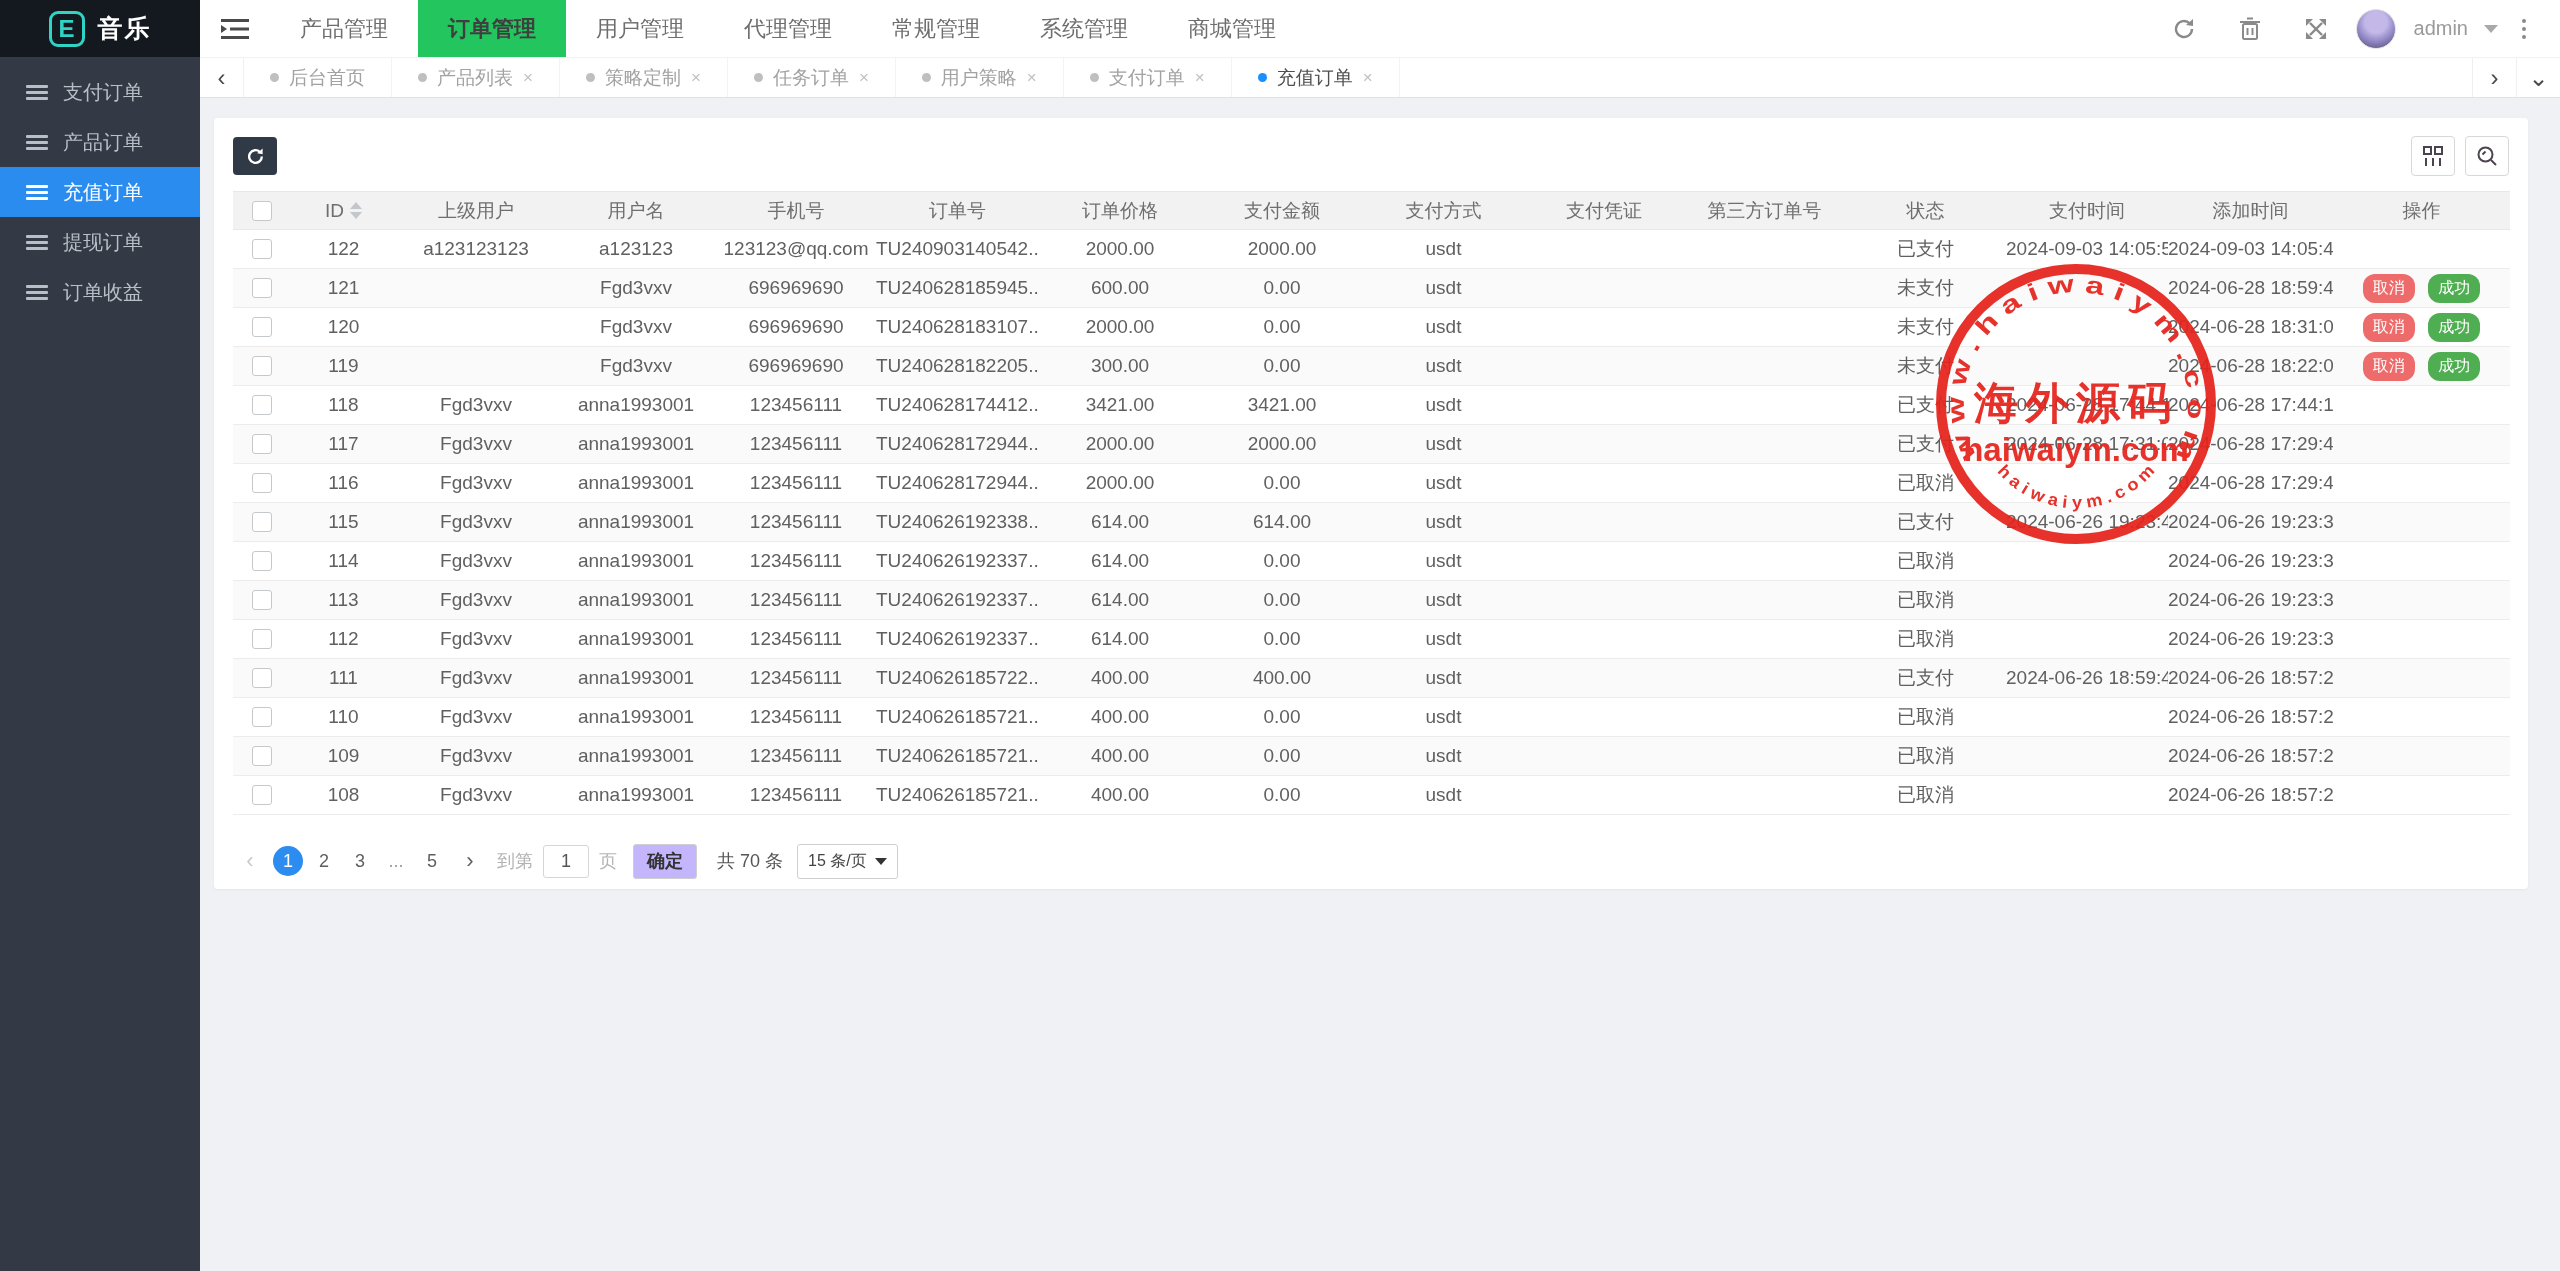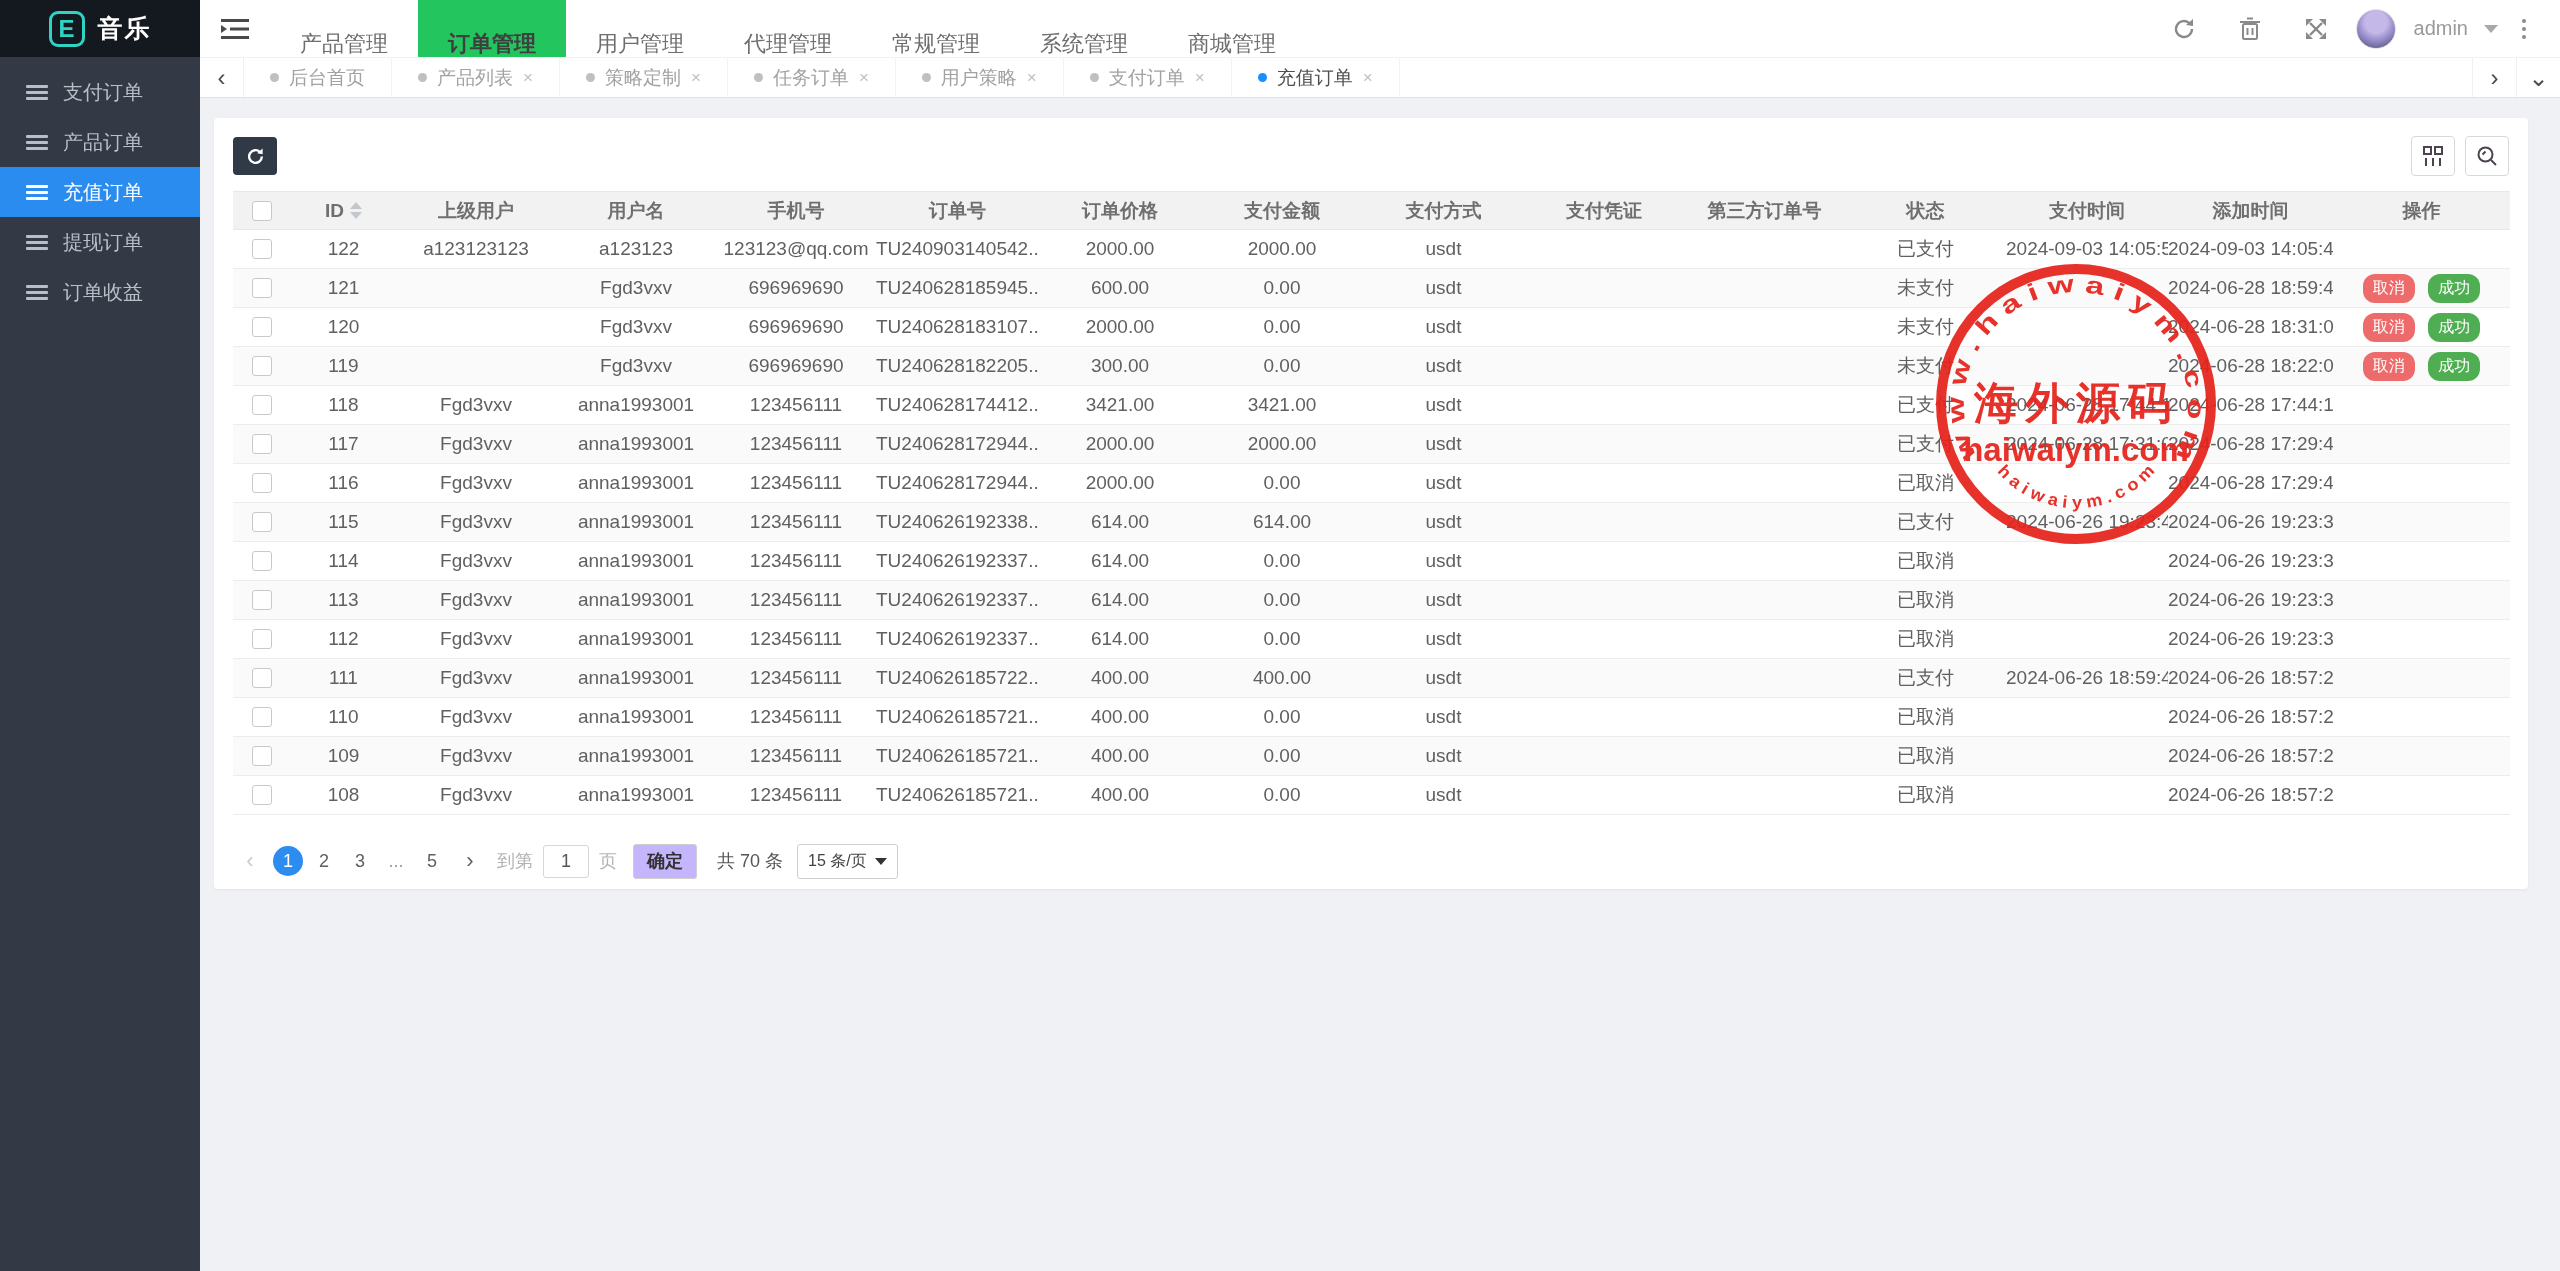--- a/index.html
+++ b/index.html
@@ -15,21 +15,21 @@
   .menu { padding-top:10px; }
   .menu-item { height:50px; display:flex; align-items:center; padding-left:26px; gap:15px;
     color:#b9bec7; font-size:20px; cursor:pointer; }
   .menu-item.active { background:#2b8cf0; color:#ffffff; }
   .list-icon { display:inline-flex; flex-direction:column; gap:3px; }
   .list-icon i { display:block; width:22px; height:3px; background:currentColor; border-radius:1px; }
 
   
   .header { position:absolute; left:200px; top:0; right:0; height:57px; background:#ffffff; display:flex; align-items:center; }
   .collapse-btn { width:70px; height:57px; display:flex; align-items:center; justify-content:center; cursor:pointer; }
-  .nav-item { height:57px; line-height:57px; padding:15px 30px; font-size:22px; color:#6e6e6e; cursor:pointer; }
+  .nav-item { height:57px; line-height:57px; padding:0 30px; font-size:22px; color:#6e6e6e; cursor:pointer; }
   .nav-item.active { background:#22c55e; color:#3f3f3f; font-weight:bold; }
   .header-right { margin-left:auto; display:flex; align-items:center; gap:14px; padding-right:24px; }
   .hicon { width:52px; height:40px; display:flex; align-items:center; justify-content:center; cursor:pointer; }
   .avatar { width:40px; height:40px; border-radius:50%;
     background:radial-gradient(circle at 50% 32%, #c3b8e8 0 34%, #8d84c2 62%, #4a4560 100%); border:1px solid #e3e3e3; }
   .admin-name { color:#9a9a9a; font-size:20px; margin-left:4px; }
   .caret-down { width:0; height:0; border-left:7px solid transparent; border-right:7px solid transparent; border-top:8px solid #a9a9a9; margin-left:2px; }
   .kebab { display:flex; flex-direction:column; gap:4px; padding:0 10px; cursor:pointer; }
   .kebab i { width:4px; height:4px; border-radius:50%; background:#8a8a8a; }
 
@@ -55,21 +55,21 @@
   .toolbar { display:flex; align-items:center; margin-bottom:15px; }
   .btn-refresh { width:44px; height:38px; background:#303a47; border-radius:4px; display:flex;
     align-items:center; justify-content:center; cursor:pointer; }
   .toolbar-right { margin-left:auto; display:flex; gap:10px; }
   .tool-btn { width:44px; height:40px; background:#fff; border:1px solid #d8d8d8; border-radius:4px;
     display:flex; align-items:center; justify-content:center; cursor:pointer; }
 
   
   table { width:2277px; border-collapse:collapse; table-layout:fixed; }
   thead th { height:38px; background:#f2f2f2; border-top:1px solid #e8e8e8; border-bottom:1px solid #e8e8e8;
-    font-size:19px; color:#6f6f6f; font-weight:bold; text-align:center; }
+    font-size:19px; color:#6f6f6f; font-weight:normal; text-align:center; }
   tbody td { height:39px; font-size:19px; color:#606060; text-align:center; border-bottom:1px solid #ececec;
     overflow:hidden; white-space:nowrap; }
   tbody tr:nth-child(even) { background:#fafafa; }
   .th-id { display:inline-flex; align-items:center; gap:6px; }
   .sort-icon { display:inline-flex; flex-direction:column; gap:3px; cursor:pointer; }
   .sort-icon .up { width:0; height:0; border-left:6px solid transparent; border-right:6px solid transparent; border-bottom:7px solid #c3c7cc; }
   .sort-icon .dn { width:0; height:0; border-left:6px solid transparent; border-right:6px solid transparent; border-top:7px solid #c3c7cc; }
   .checkbox { width:20px; height:20px; border:1px solid #c6c9cc; border-radius:3px; background:#fff; margin:0 auto; cursor:pointer; }
   .act-btn { display:inline-block; padding:4px 10px; border-radius:12px; color:#fff; font-size:16px; cursor:pointer; }
   .act-btn.cancel { background:#ed6b6b; margin-right:8px; }

